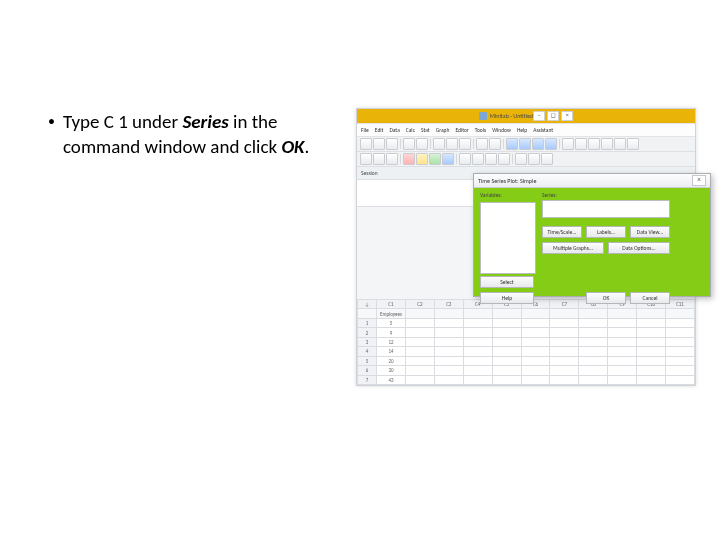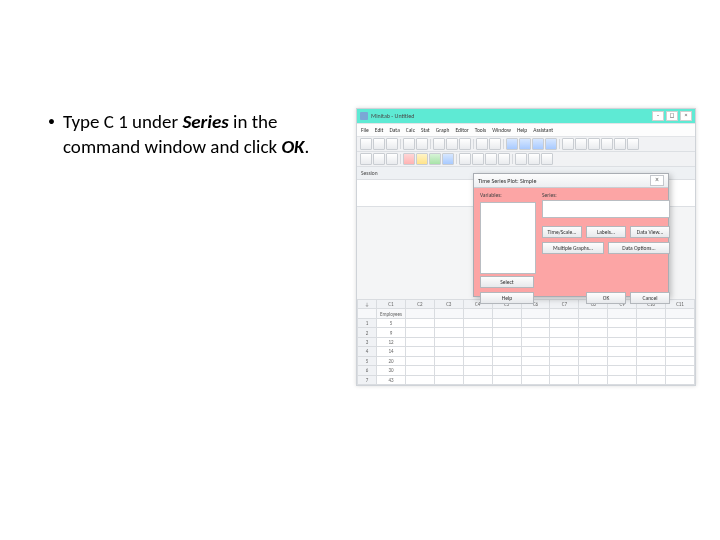--- a/index.html
+++ b/index.html
@@ -56,25 +56,25 @@
     border: 1px solid #cfd3d8;
     box-shadow: 0 0 4px rgba(0,0,0,.14);
     box-sizing: border-box;
     font-size: 6px;
     color: #4a4a4a;
   }
 
   
   .app-titlebar {
     height: 14px;
-    background: #5eead4;
+    background: #eab308;
     border-bottom: 1px solid #e2e4e7;
     display: flex;
     align-items: center;
-    justify-content: space-between;
+    justify-content: center;
     padding: 0 3px;
   }
   .app-title-left { display:flex; align-items:center; gap:3px; }
   .app-icon { width:8px; height:8px; background:#7aa7d6; border-radius:1px; }
   .win-controls { display:flex; gap:2px; }
   .win-btn { width:10px; height:8px; border:1px solid #d0d0d0; background:#fff; font-size:6px; line-height:6px; text-align:center; }
 
   
   .menubar {
     height: 12px;
@@ -158,23 +158,23 @@
     width:18px;
     background:#f0f2f5;
   }
   .worksheet .var-row td { background:#f7f8fa; }
 
   
   .dialog {
     position:absolute;
     left: 116px;
     top: 64px;
-    width: 196px;
+    width: 238px;
     height: 124px;
-    background:#fca5a5;
+    background:#84cc16;
     border:1px solid #a9adb3;
     box-shadow: 2px 2px 6px rgba(0,0,0,.25);
     box-sizing:border-box;
   }
   .dialog-title {
     height:13px;
     background:linear-gradient(#fdfdfd,#eceef1);
     border-bottom:1px solid #c9cdd2;
     display:flex;
     align-items:center;

